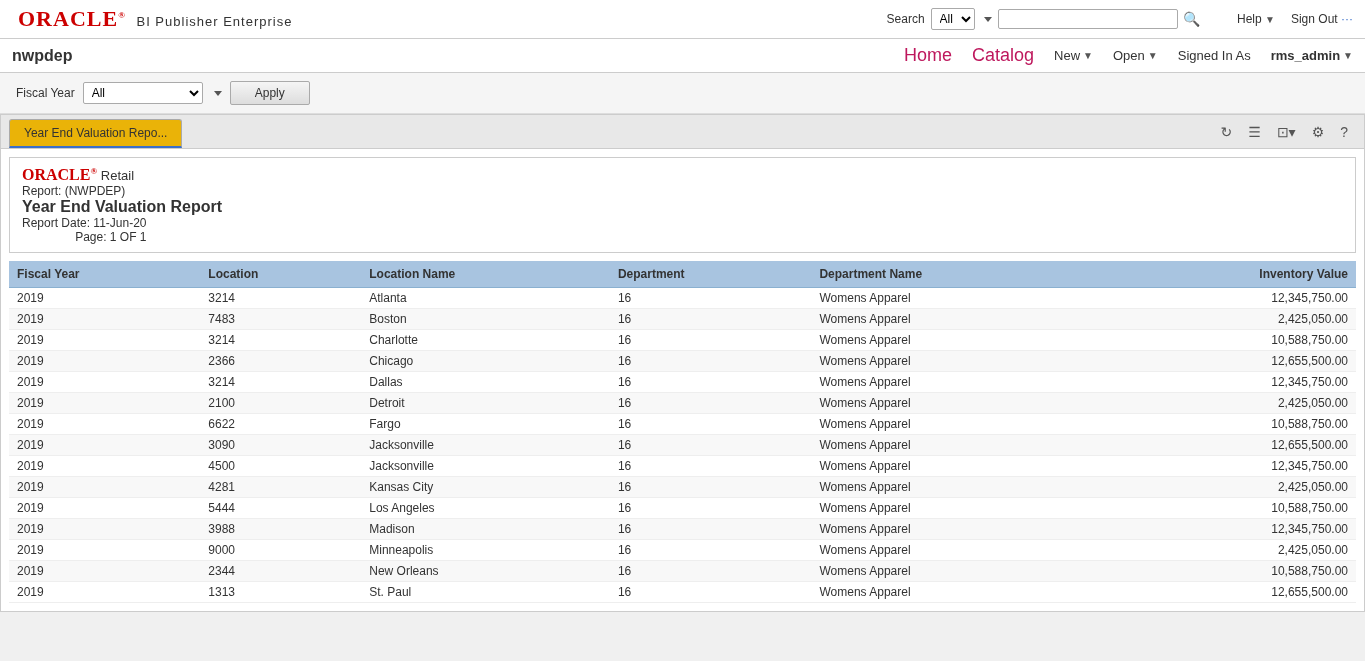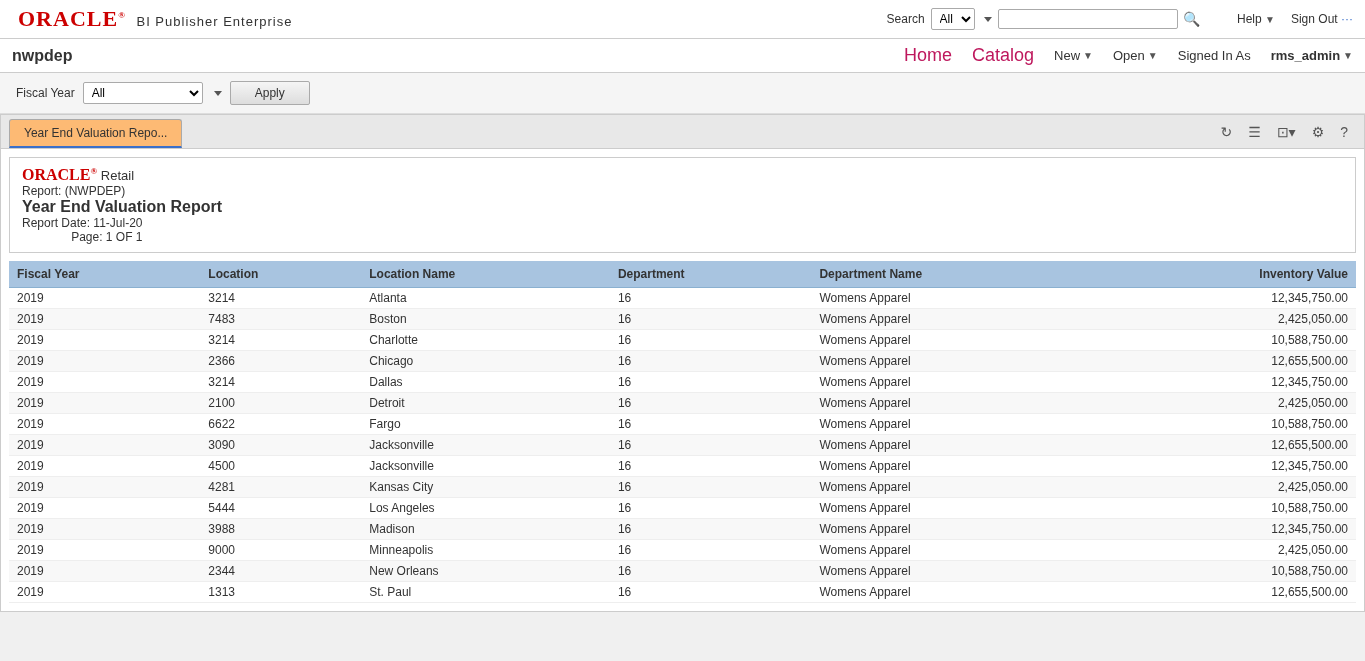--- a/index.html
+++ b/index.html
@@ -142,21 +142,21 @@
 
     
     .tab-bar {
       background: #e8e8e8;
       border-bottom: 1px solid #ccc;
       display: flex;
       align-items: center;
       padding: 0 8px;
     }
     .tab-item {
-      background: #fdba74;
+      background: #eab308;
       border: 1px solid #aaa;
       border-bottom: none;
       padding: 6px 14px;
       font-size: 12px;
       cursor: pointer;
       margin-top: 4px;
       border-top-left-radius: 3px;
       border-top-right-radius: 3px;
       border-bottom: 2px solid #3a6fca;
     }
@@ -337,21 +337,21 @@
     <div class="report-header">
       <div class="report-header-top">
         <div>
           <div class="report-oracle-logo"><span style="color:#c00;font-family:serif;font-weight:bold;font-size:16px;">ORACLE</span><sup style="color:#c00;font-size:9px;">®</sup><span style="font-family:Arial,sans-serif;font-size:13px;font-weight:normal;color:#333;"> Retail</span></div>
           <div class="report-name-line">Report: (NWPDEP)</div>
         </div>
         <div class="report-title-center">
           <div class="report-main-title">Year End Valuation Report</div>
         </div>
         <div class="report-meta-right">
-          <div>Report Date: 11-Jul-20</div>
+          <div>Report Date: 11-Jun-20</div>
           <div>Page: 1 OF 1</div>
         </div>
       </div>
     </div>
 
     <table class="data-table">
       <thead>
         <tr>
           <th>Fiscal Year</th>
           <th>Location</th>

